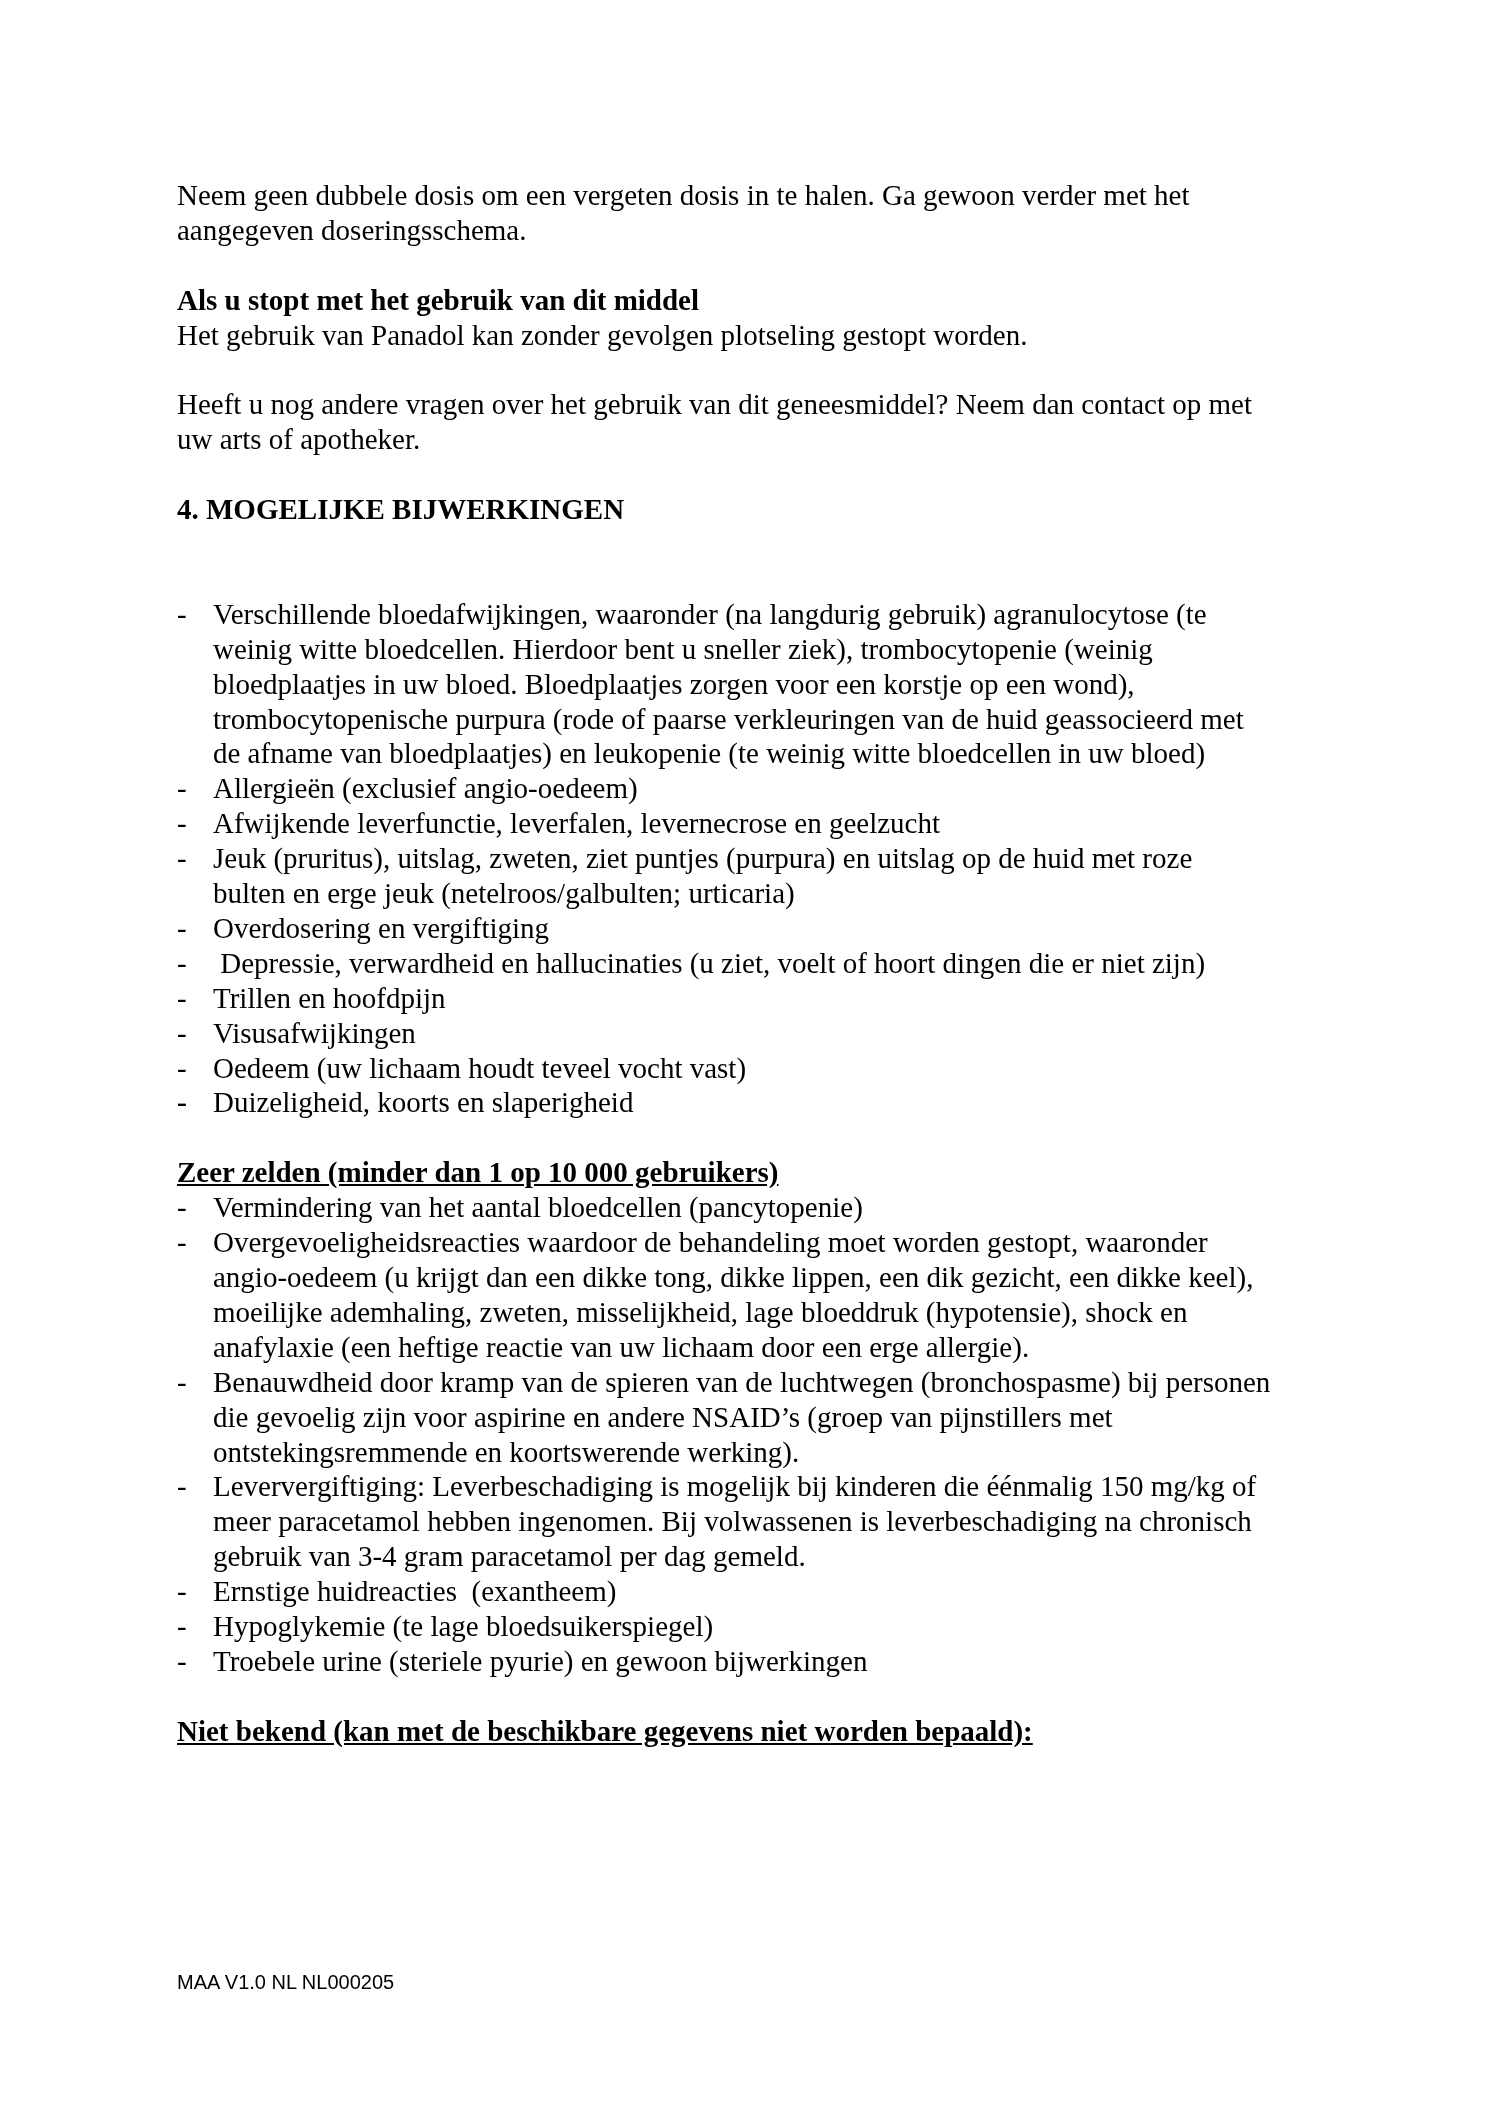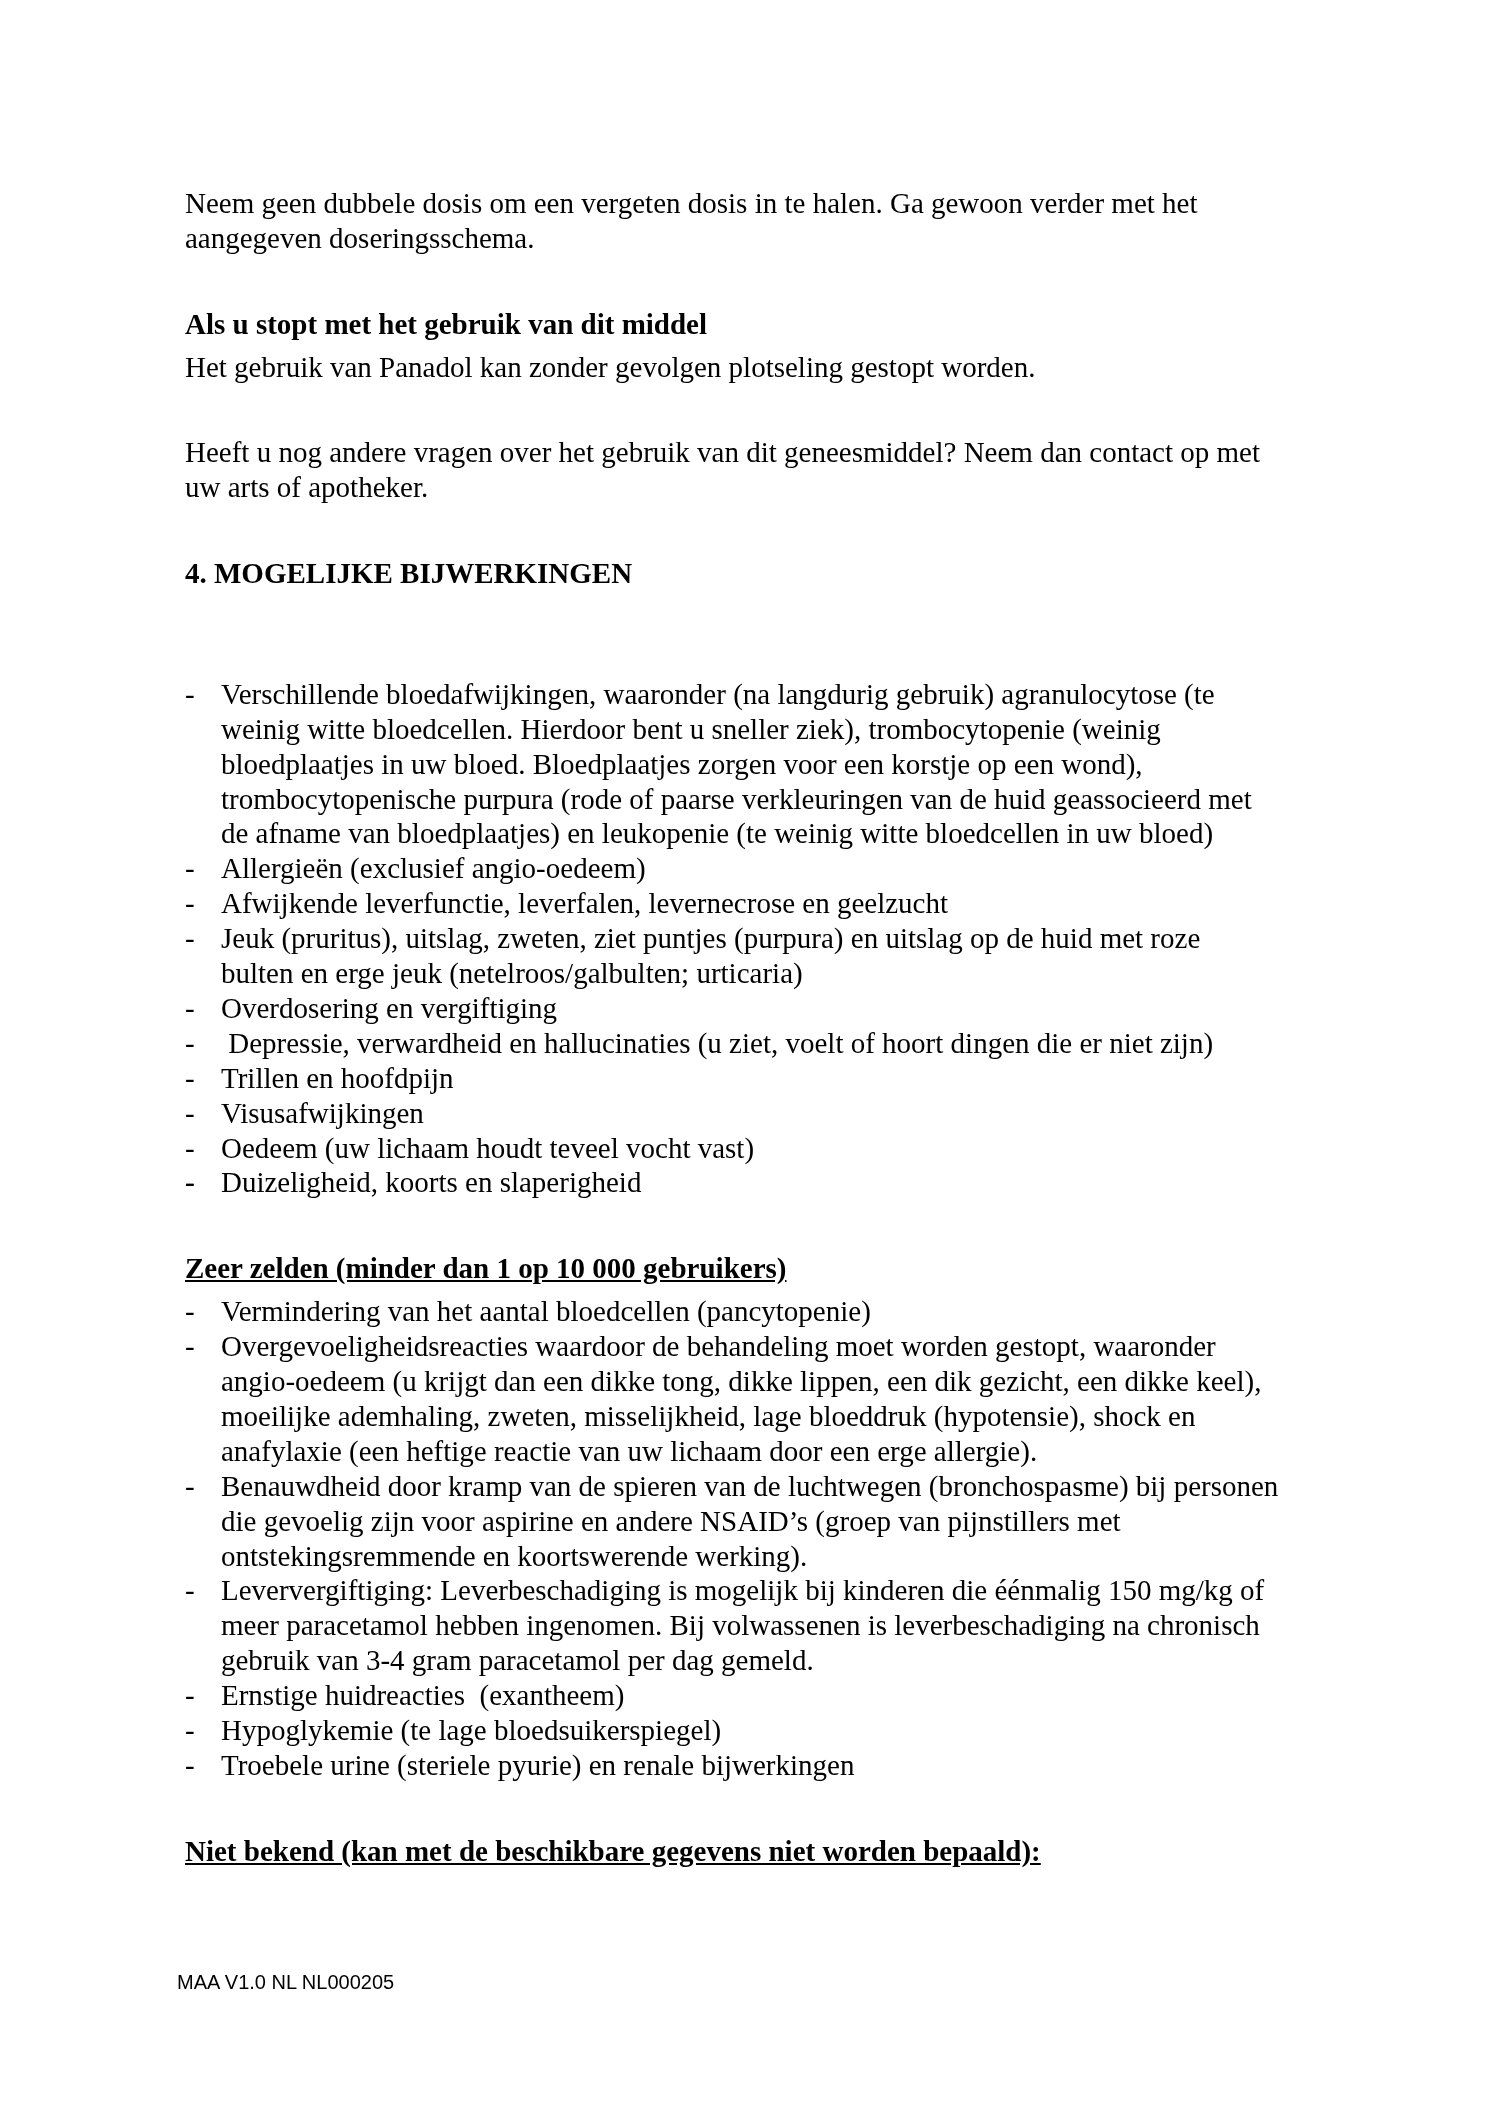--- a/index.html
+++ b/index.html
@@ -13,21 +13,21 @@
     overflow: hidden;
   }
   .doc {
     position: absolute;
     left: 177px;
     top: 178px;
     width: 1210px;
     font-size: 29px;
     line-height: 34.9px;
   }
-  .doc p, .doc h2, .doc h3, .doc ul { margin: 8px; padding: 0; font-size: 29px; line-height: 34.9px; }
+  .doc p, .doc h2, .doc h3, .doc ul { margin: 0; padding: 0; font-size: 29px; line-height: 34.9px; }
   .t { white-space: pre; }
   .b { font-weight: bold; }
   .u { text-decoration: underline; }
   .gap { height: 34.9px; }
   ul.blist { list-style: none; }
   ul.blist li { position: relative; padding-left: 36px; }
   ul.blist .dash { position: absolute; left: 0; top: 0; }
   .footer {
     position: absolute;
     left: 177px;
@@ -114,21 +114,21 @@
 ontstekingsremmende en koortswerende werking).</span></li>
 
       <li><span class="dash t">-</span><span class="t">Leververgiftiging: Leverbeschadiging is mogelijk bij kinderen die éénmalig 150 mg/kg of
 meer paracetamol hebben ingenomen. Bij volwassenen is leverbeschadiging na chronisch
 gebruik van 3-4 gram paracetamol per dag gemeld.</span></li>
 
       <li><span class="dash t">-</span><span class="t">Ernstige huidreacties  (exantheem)</span></li>
 
       <li><span class="dash t">-</span><span class="t">Hypoglykemie (te lage bloedsuikerspiegel)</span></li>
 
-      <li><span class="dash t">-</span><span class="t">Troebele urine (steriele pyurie) en renale bijwerkingen</span></li>
+      <li><span class="dash t">-</span><span class="t">Troebele urine (steriele pyurie) en gewoon bijwerkingen</span></li>
     </ul>
 
   <div class="gap"></div>
 
   <h3><span class="t u">Niet bekend (kan met de beschikbare gegevens niet worden bepaald):</span></h3>
 
 </div>
 
 <div class="footer"><span class="t">MAA V1.0 NL NL000205</span></div>
 

